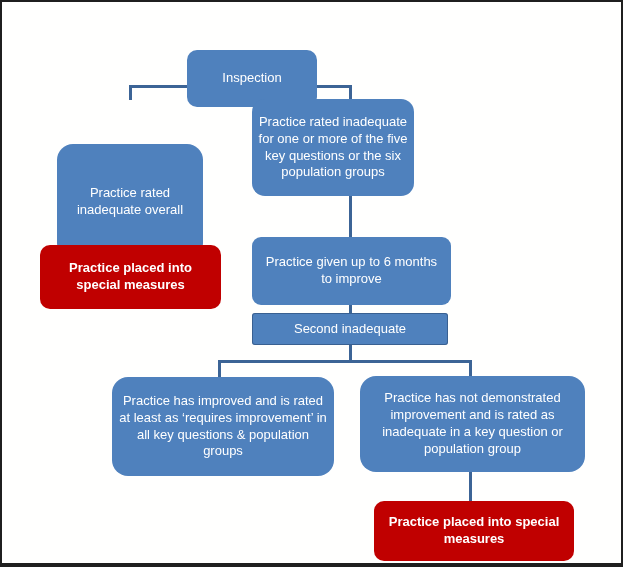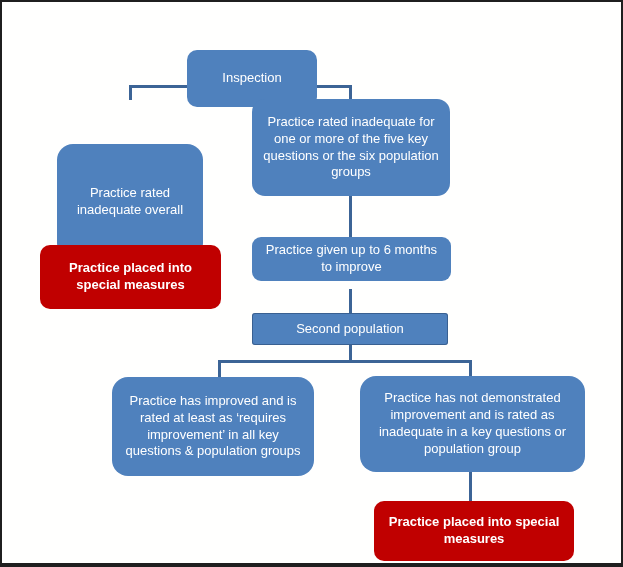--- a/index.html
+++ b/index.html
@@ -18,25 +18,25 @@
     position:absolute; box-sizing:border-box;
     display:flex; align-items:center; justify-content:center;
     text-align:center; color:var(--text);
     font-size:13px; line-height:1.3; padding:4px 10px;
   }
   .node.blue{background:var(--blue);}
   .node.red{background:var(--red);font-weight:bold;}
   .conn{position:absolute; background:var(--conn);}
   .n-inspection      {left:185px; top:8px;   width:130px; height:57px;  border-radius:10px;margin-top:40px;}
   .n-rated-overall   {left:55px;  top:98px;  width:146px; height:115px; border-radius:16px;margin-top:44px;}
-  .n-rated-key       {left:250px; top:97px;  width:198px; height:97px;  border-radius:13px; padding:4px 6px;}
+  .n-rated-key       {left:250px; top:97px;  width:162px; height:97px;  border-radius:13px; padding:4px 6px;}
   .n-special-left    {left:38px;  top:243px; width:181px; height:64px;  border-radius:10px;}
-  .n-six-months      {left:250px; top:235px; width:199px; height:44px;  border-radius:9px;}
+  .n-six-months      {left:250px; top:235px; width:199px; height:68px;  border-radius:9px;}
   .n-second-insp     {left:250px; top:311px; width:196px; height:32px;  border-radius:3px; box-shadow:inset 0 0 0 1px rgba(40,70,110,.55);}
-  .n-improved        {left:110px; top:375px; width:202px; height:99px;  border-radius:16px; padding:4px 6px;}
+  .n-improved        {left:110px; top:375px; width:222px; height:99px;  border-radius:16px; padding:4px 6px;}
   .n-not-improved    {left:358px; top:374px; width:225px; height:96px;  border-radius:16px; padding:4px 6px;}
   .n-special-bottom  {left:372px; top:499px; width:200px; height:60px;  border-radius:10px;}
   
   .c1 {left:249px; top:65px;  width:3px;   height:19px;}
   .c2 {left:127px; top:83px;  width:223px; height:3px;}
   .c3 {left:127px; top:83px;  width:3px;   height:15px;}
   .c4 {left:347px; top:83px;  width:3px;   height:14px;}
   .c5 {left:127px; top:213px; width:3px;   height:30px;}
   .c6 {left:347px; top:194px; width:3px;   height:41px;}
   .c7 {left:347px; top:287px; width:3px;   height:24px;}
@@ -78,28 +78,28 @@
 
   <div class="node red n-special-left">
     <span>Practice placed into special measures</span>
   </div>
 
   <div class="node blue n-six-months">
     <span>Practice given up to 6 months to improve</span>
   </div>
 
   <div class="node blue n-second-insp">
-    <span>Second population</span>
+    <span>Second inadequate</span>
   </div>
 
   <div class="node blue n-improved">
     <span>Practice has improved and is rated at least as ‘requires improvement’ in all key questions &amp; population groups</span>
   </div>
 
   <div class="node blue n-not-improved">
-    <span>Practice has not demonstrated improvement and is rated as inadequate in a key questions or population group</span>
+    <span>Practice has not demonstrated improvement and is rated as inadequate in a key question or population group</span>
   </div>
 
   <div class="node red n-special-bottom">
     <span>Practice placed into special measures</span>
   </div>
 
 </div>
 
 </body></html>

